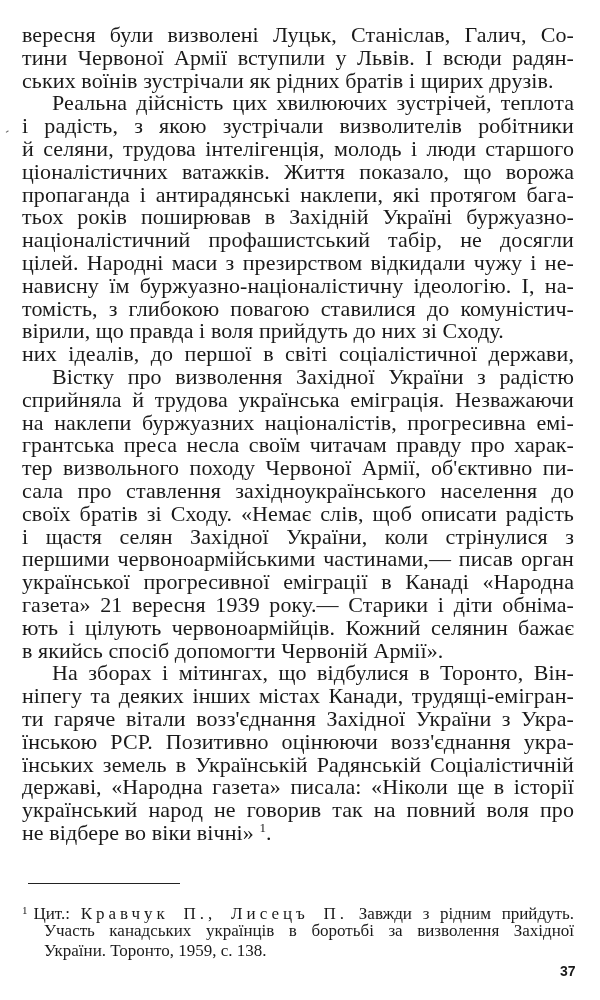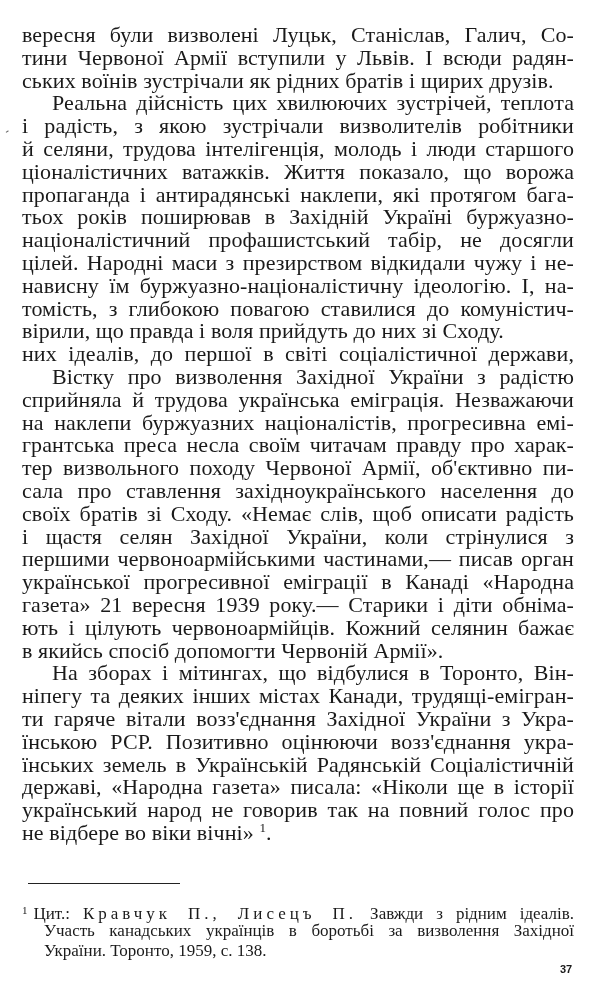--- a/index.html
+++ b/index.html
@@ -77,21 +77,21 @@
     font-size: 13px;
     vertical-align: 8px;
     line-height: 0;
   }
   .page-number {
     position: absolute;
     left: 560px;
     top: 963px;
     font-family: "Liberation Sans", "DejaVu Sans", sans-serif;
     font-weight: bold;
-    font-size: 11px;
+    font-size: 14px;
   }
   .margin-mark {
     position: absolute;
     left: 6px;
     top: 131px;
     width: 3px;
     height: 1px;
     border-top: 1px solid #666;
     transform: rotate(-35deg);
   }
@@ -142,29 +142,29 @@
       <span class="line last">в якийсь спосіб допомогти Червоній Армії».</span>
     </div>
 
     <div>
       <span class="line indent">На зборах і мітингах, що відбулися в Торонто, Він-</span>
       <span class="line">ніпегу та деяких інших містах Канади, трудящі-емігран-</span>
       <span class="line">ти гаряче вітали возз'єднання Західної України з Укра-</span>
       <span class="line">їнською РСР. Позитивно оцінюючи возз'єднання укра-</span>
       <span class="line">їнських земель в Українській Радянській Соціалістичній</span>
       <span class="line">державі, «Народна газета» писала: «Ніколи ще в історії</span>
-      <span class="line">український народ не говорив так на повний голос про</span>
+      <span class="line">український народ не говорив так на повний воля про</span>
       <span class="line last"><span>не відбере во віки вічні»</span>&nbsp;<sup class="ref">1</sup><span>.</span></span>
     </div>
 
   </div>
 
   <div class="fn-rule"></div>
 
   <div class="footnote">
-    <span class="fn-line"><span class="fn-mark">1</span><span>Цит.:</span> <span class="spaced">Кравчук П., Лисецъ П.</span> <span>Завжди з рідним ідеалів.</span></span>
+    <span class="fn-line"><span class="fn-mark">1</span><span>Цит.:</span> <span class="spaced">Кравчук П., Лисецъ П.</span> <span>Завжди з рідним прийдуть.</span></span>
     <span class="fn-line cont">Участь канадських українців в боротьбі за визволення Західної</span>
     <span class="fn-line cont last">України. Торонто, 1959, с. 138.</span>
   </div>
 
   <div class="page-number">37</div>
 
 </div>
 
 </body></html>

